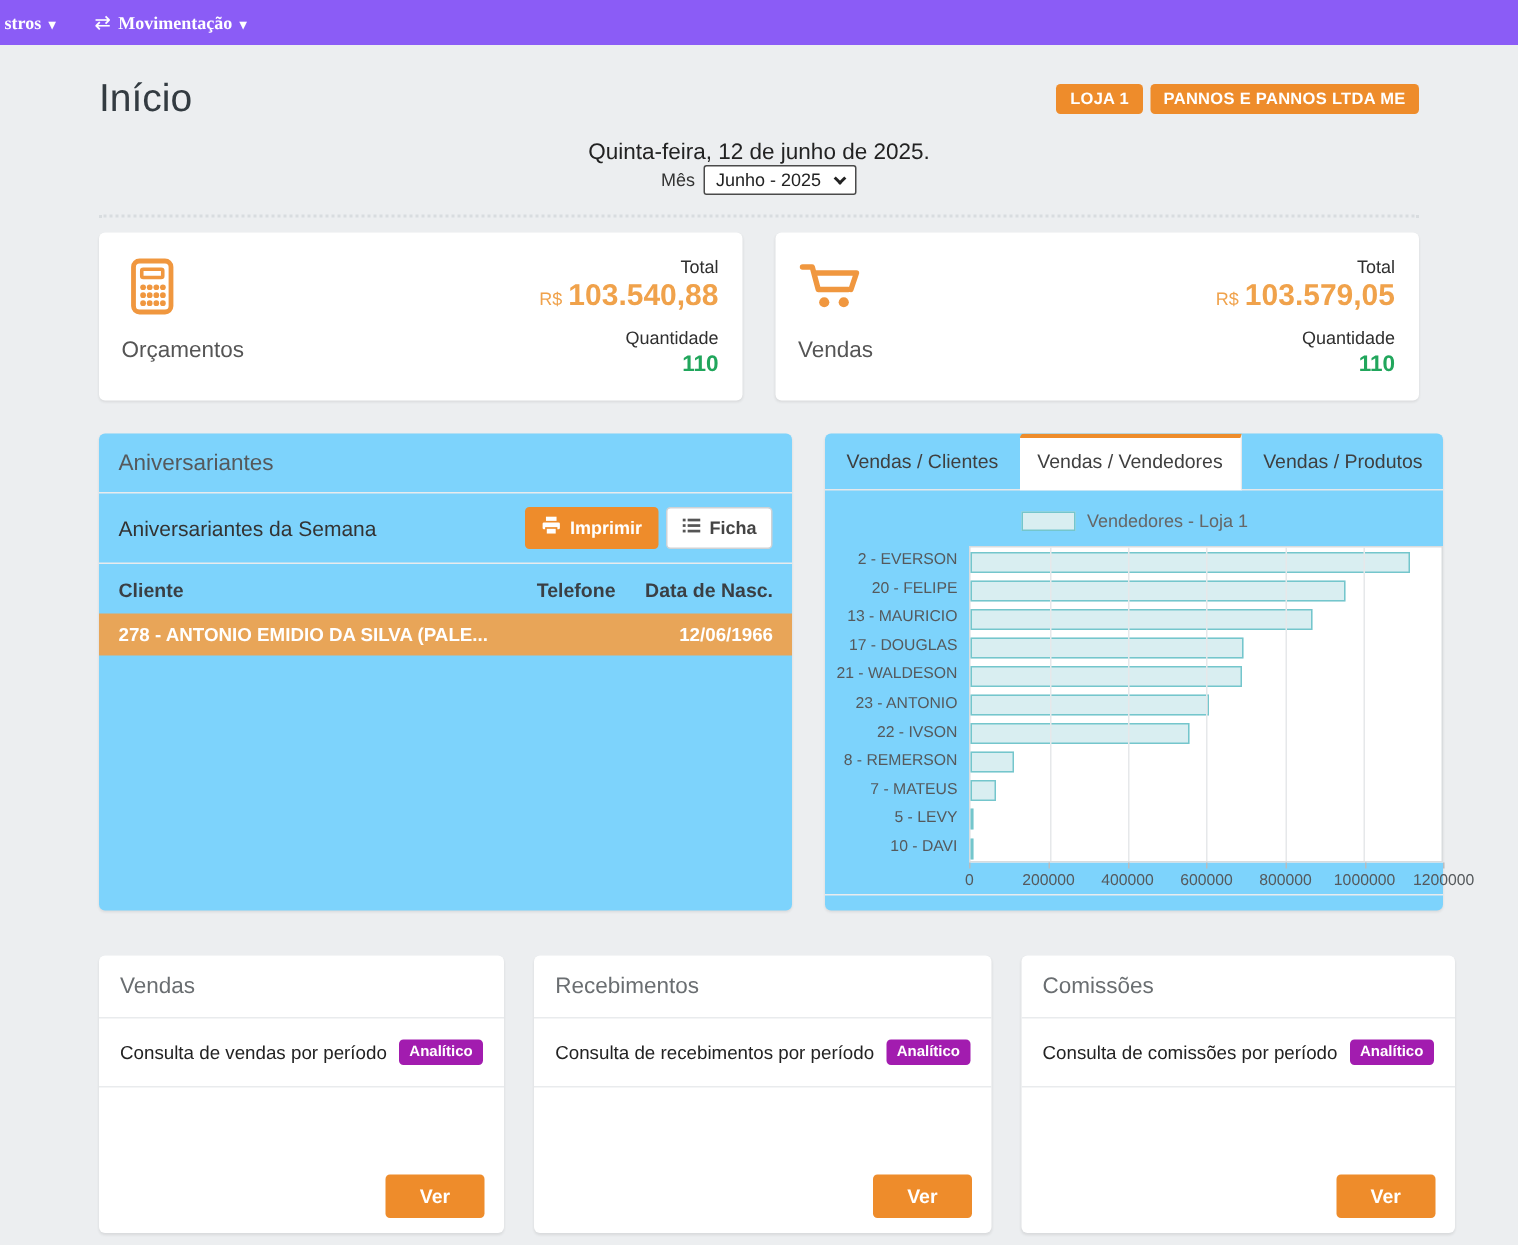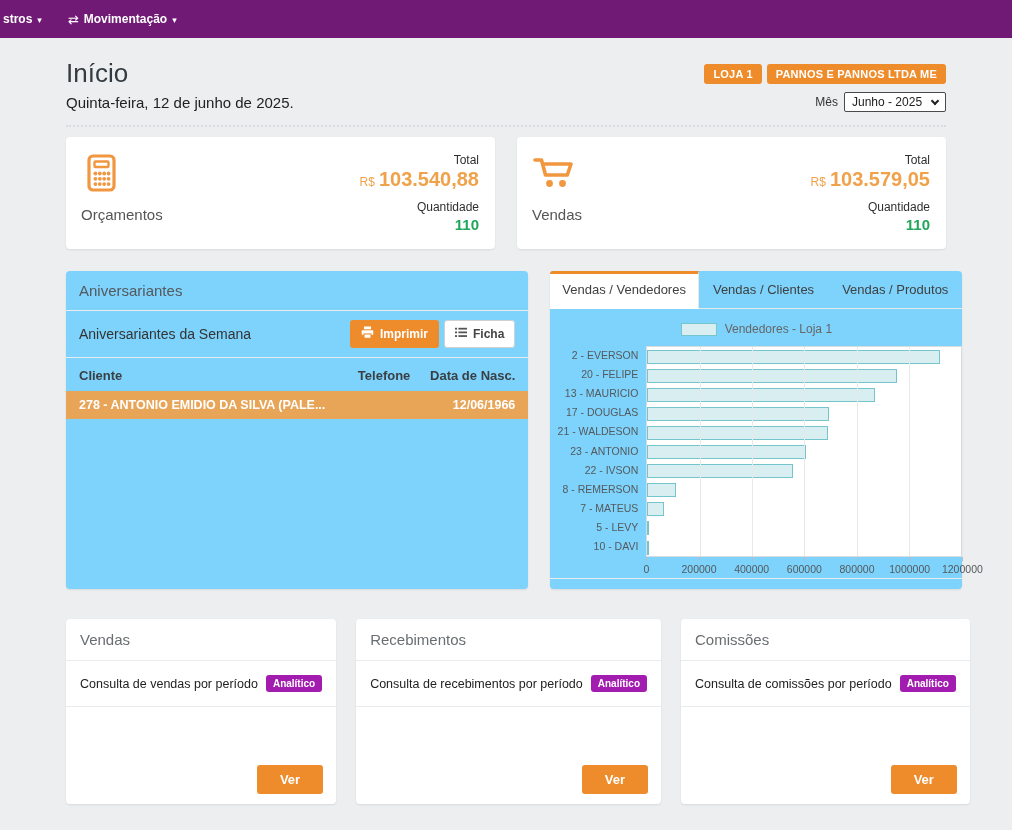--- a/index.html
+++ b/index.html
@@ -4,33 +4,33 @@
 <style>
   * { box-sizing: border-box; }
   html,body { margin:0; padding:0; }
   body {
     width:1012px; height:830px; position:relative; overflow:hidden;
     background:#eceef0;
     font-family:"Liberation Sans","DejaVu Sans",sans-serif;
     color:#333;
   }
   
-  .navbar { height:38px; background:#701a75; display:flex; align-items:center; }
+  .navbar { height:30px; background:#8b5cf6; display:flex; align-items:center;font-family:Liberation Serif, serif; }
   .nav-item { color:#fff; font-size:12px; font-weight:700; display:flex; align-items:center; gap:5px; cursor:pointer; white-space:nowrap; }
   .nav-item.first { margin-left:3px; }
   .nav-item.second { margin-left:26px; }
   .nav-glyph { font-size:13px; font-weight:400; }
   .nav-caret { font-size:9px; margin-top:1px; }
   
   .main { padding:20px 66px 0 66px; }
   .title-row { display:flex; justify-content:space-between; align-items:center; }
   .page-title { font-size:26px; font-weight:500; color:#333b41; margin:0; }
   .badges { display:flex; }
   .badge { background:#ee8c2b; color:#fff; font-size:11px; font-weight:700; padding:4px 9px; border-radius:3px; margin-left:5px; letter-spacing:.2px; }
-  .date-row { display:flex; justify-content:space-between; align-items:center; margin-top:3px; padding-bottom:13px; border-bottom:2px dotted #d8dcdf; }
+  .date-row { display:flex; justify-content:space-between; align-items:center; margin-top:12px; padding-bottom:13px; border-bottom:2px dotted #d8dcdf;flex-direction:column; }
   .date-text { font-size:15px; color:#222; }
   .month-picker { display:flex; align-items:center; gap:6px; font-size:12px; color:#333; }
   .select-box { width:102px; height:20px; border:1px solid #4a4a4a; border-radius:2px; background:#fff; display:flex; align-items:center; justify-content:space-between; padding:0 7px; font-size:12px; color:#222; cursor:pointer; }
   .chev { width:6px; height:6px; border-right:2px solid #222; border-bottom:2px solid #222; transform:rotate(45deg); margin-top:-3px; }
   
   .cards-row { display:flex; gap:22px; margin-top:10px; }
   .scard { flex:1; background:#fff; border-radius:4px; box-shadow:0 1px 2px rgba(0,0,0,.09); height:112px; display:flex; justify-content:space-between; padding:16px 16px 14px 15px; }
   .scard-name { font-size:15px; color:#555; margin-top:9px; }
   .scard-right { text-align:right; }
   .t-label { font-size:12px; color:#2f2f2f; }
@@ -217,22 +217,22 @@
       </div>
       <div class="tbl-row">
         <span class="col-cliente">278 - ANTONIO EMIDIO DA SILVA (PALE...</span>
         <span class="col-tel"></span>
         <span class="col-nasc">12/06/1966</span>
       </div>
     </div>
 
     <div class="panel panel-sales">
       <div class="tabbar">
+        <div class="tab">Vendas / Clientes</div>
         <div class="tab active">Vendas / Vendedores</div>
-        <div class="tab">Vendas / Clientes</div>
         <div class="tab">Vendas / Produtos</div>
       </div>
       <div class="legend">
         <span class="legend-swatch"></span>
         <span class="legend-text">Vendedores - Loja 1</span>
       </div>
       <div class="chart">
         <div class="chart-cats">
             <div class="c-label" style="top: 0px;">2 - EVERSON</div>
             <div class="c-label" style="top: 19.1px;">20 - FELIPE</div>

